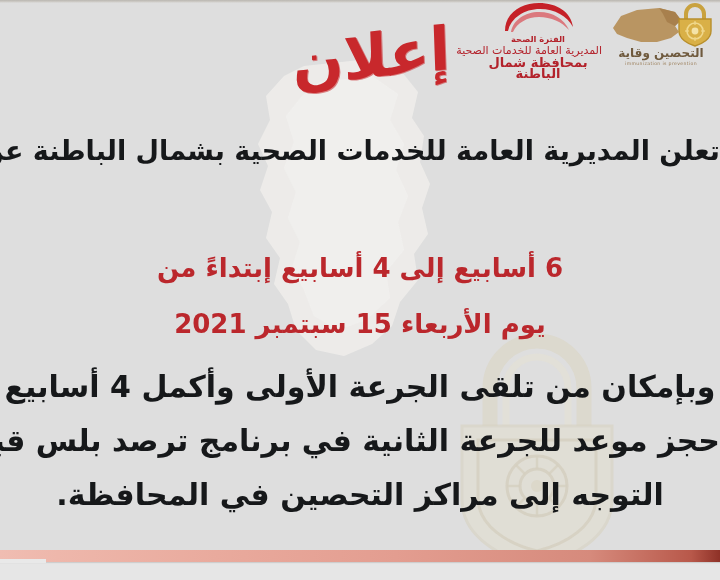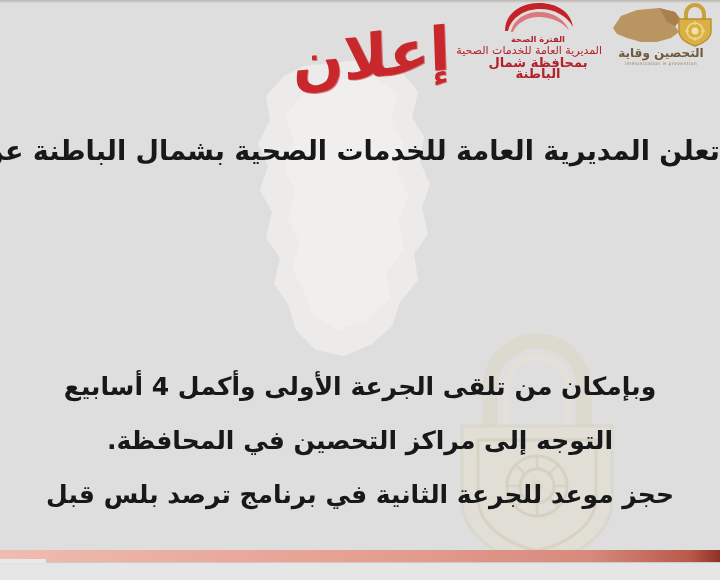--- a/index.html
+++ b/index.html
@@ -188,21 +188,21 @@
 
   .block-dates { top: 240px; }
   .block-dates p {
     font-size: 26px;
     line-height: 56px;
     color: #bb272c;
   }
 
   .block-outro { top: 360px; }
   .block-outro p {
-    font-size: 25px;
+    font-size: 30px;
     line-height: 54px;
     color: #16181a;
   }
 
   
   .bottom-bar {
     position: absolute;
     left: 0;
     top: 550px;
     width: 720px;
@@ -328,24 +328,28 @@
   </div>
 
   <div class="headline">
     <span>إعلان</span>
   </div>
 
   <div class="block block-intro">
     <p>تعلن المديرية العامة للخدمات الصحية بشمال الباطنة عن</p>
   </div>
 
+  <div class="block block-dates">
+    <p>6 أسابيع إلى 4 أسابيع إبتداءً من</p>
+    <p>يوم الأربعاء 15 سبتمبر 2021</p>
+  </div>
 
   <div class="block block-outro">
     <p>وبإمكان من تلقى الجرعة الأولى وأكمل 4 أسابيع</p>
+    <p>حجز موعد للجرعة الثانية في برنامج ترصد بلس قبل</p>
     <p>التوجه إلى مراكز التحصين في المحافظة.</p>
-    <p>حجز موعد للجرعة الثانية في برنامج ترصد بلس قبل</p>
   </div>
 
   <div class="bottom-bar"></div>
   <div class="bar-cap"></div>
   <div class="below-bar"></div>
 
 </div>
 
 </body></html>

